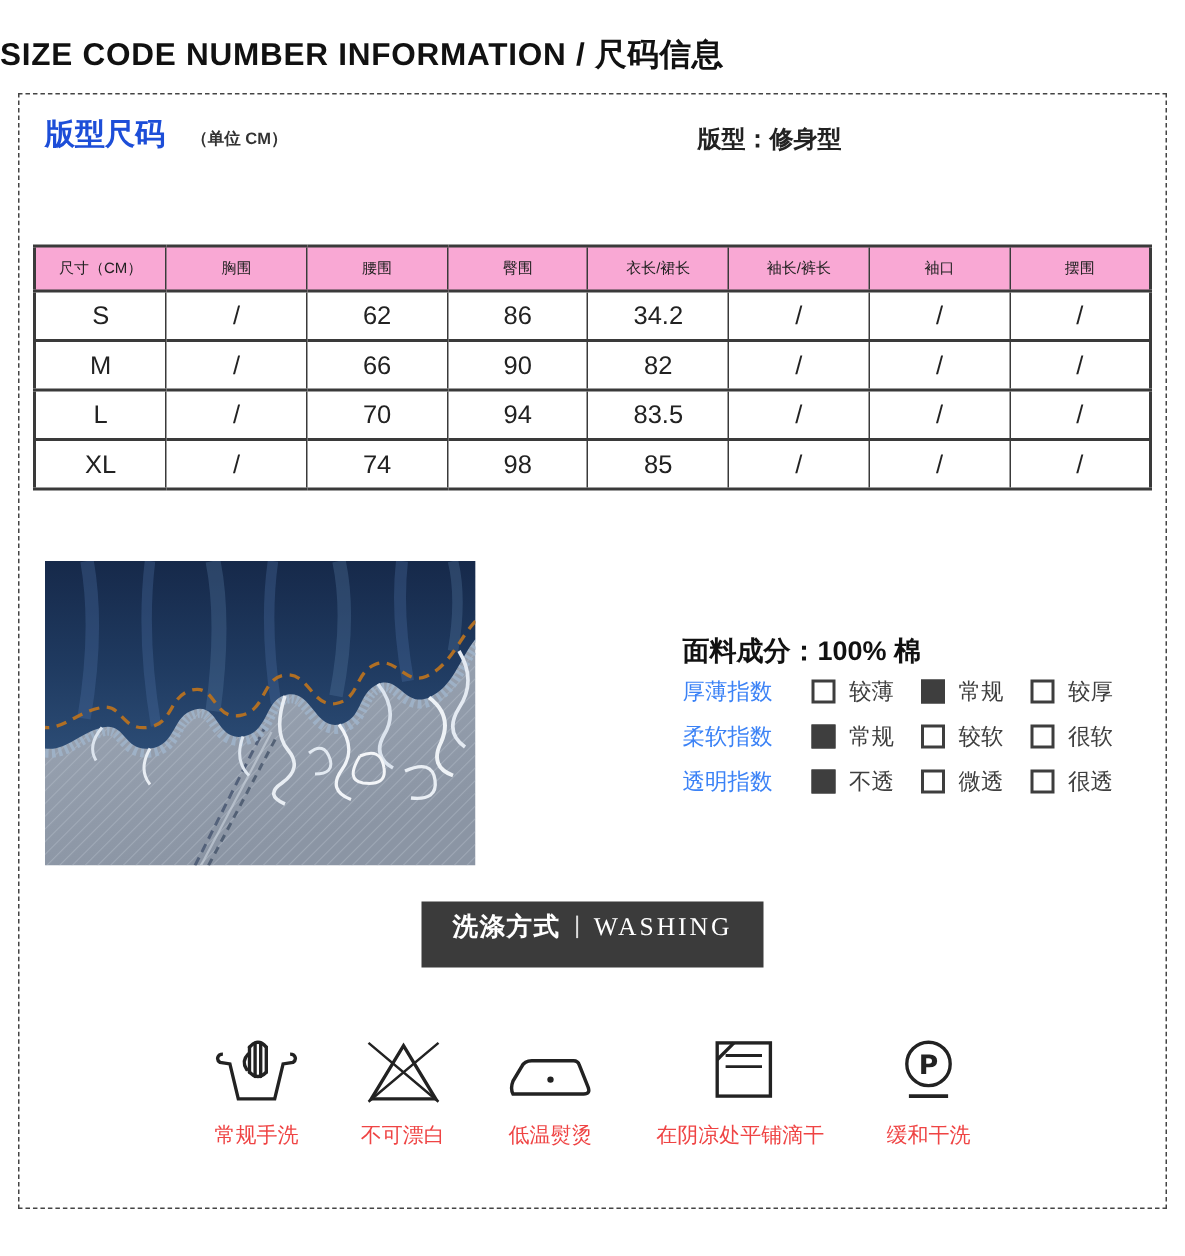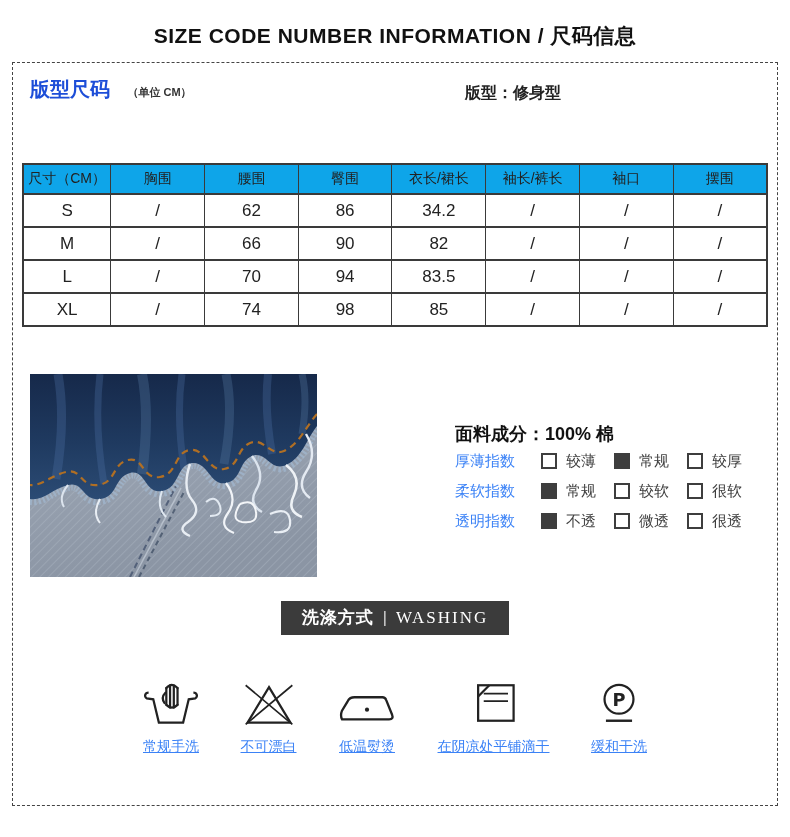--- a/index.html
+++ b/index.html
@@ -1,37 +1,37 @@
 <!DOCTYPE html>
 <html><head>
 <meta charset="utf-8">
 <style>
   html,body{margin:0;padding:0;background:#fff;}
   body{
     width:790px;height:837px;position:relative;overflow:hidden;
     font-family:"Liberation Sans","DejaVu Sans",sans-serif;color:#222;
   }
   .page-title{
-    margin:0;padding-top:22px;text-align:center;
+    margin:0;padding-top:22px;
     font-size:21px;font-weight:bold;letter-spacing:.5px;color:#111;
   }
   .panel{
     margin:12px 12px 0;border:1px dashed #444;height:744px;
     box-sizing:border-box;position:relative;
   }
   .panel-head{padding:13px 0 0 17px;}
   .sec-title{font-size:20px;font-weight:bold;color:#1d4ed8;}
   .sec-unit{font-size:11px;font-weight:bold;color:#333;margin-left:13px;}
   .fit-type{position:absolute;left:452px;top:20px;font-size:16px;font-weight:bold;color:#222;}
   table.size-table{
     width:746px;margin:60px auto 0;border-collapse:collapse;table-layout:fixed;
     text-align:center;border:2px solid #3a3a3a;
   }
   table.size-table th{
-    background:#0ea5e9;font-weight:normal;font-size:14px;height:26px;
+    background:#f9a8d4;font-weight:normal;font-size:10px;height:26px;
     border:1px solid #3a3a3a;border-top-width:2px;border-bottom-width:2px;color:#222;
   }
   table.size-table td{
     font-size:17px;height:29px;border:1px solid #3a3a3a;
     border-top-width:2px;border-bottom-width:2px;color:#222;background:#fff;
   }
   col.c-size{width:11.8%;}
   .note{margin:9px 0 0 17px;font-size:12.5px;color:#7b7b7b;}
   .content-row{display:flex;margin:47px 0 0 17px;align-items:flex-start;}
   .product-image{width:287px;height:203px;flex:0 0 auto;line-height:0;}
@@ -41,31 +41,31 @@
   .index-row:first-of-type{margin-top:14px;}
   .idx-label{font-size:15px;color:#3b82f6;width:62px;margin-right:24px;}
   .opt{display:flex;align-items:center;margin-right:18px;font-size:15px;color:#3f3f3f;}
   .cb{
     width:12px;height:12px;border:2px solid #3e3e3e;background:#fff;
     display:inline-block;margin-right:9px;flex:0 0 auto;
   }
   .cb.checked{background:#3e3e3e;}
   .wash-banner{
     margin:24px auto 12px;width:fit-content;background:#3b3b3b;color:#fff;
-    padding:5px 21px 6px;display:flex;align-items:center;gap:9px;
+    padding:5px 21px 16px;display:flex;align-items:center;gap:9px;
   }
   .wb-cn{font-size:17px;font-weight:bold;letter-spacing:1px;}
   .wb-sep{font-size:16px;font-weight:300;color:#ddd;}
   .wb-en{font-family:"Liberation Serif","DejaVu Serif",serif;font-size:17px;letter-spacing:2px;}
   .wash-row{
     margin:42px 130px 0;display:flex;justify-content:space-between;
   }
   .wash-item{display:flex;flex-direction:column;align-items:center;}
   .wash-item .glyph{height:52px;display:flex;align-items:center;}
-  .wash-label{margin-top:9px;font-size:14px;color:#3b82f6;white-space:nowrap;text-decoration:underline;}
+  .wash-label{margin-top:9px;font-size:14px;color:#ef4444;white-space:nowrap;}
   .wicon{stroke:#222;stroke-width:2.4;fill:none;}
 </style>
 </head>
 <body>
 
 <h1 class="page-title">SIZE CODE NUMBER INFORMATION / 尺码信息</h1>
 
 <div class="panel">
 
   <div class="panel-head">

